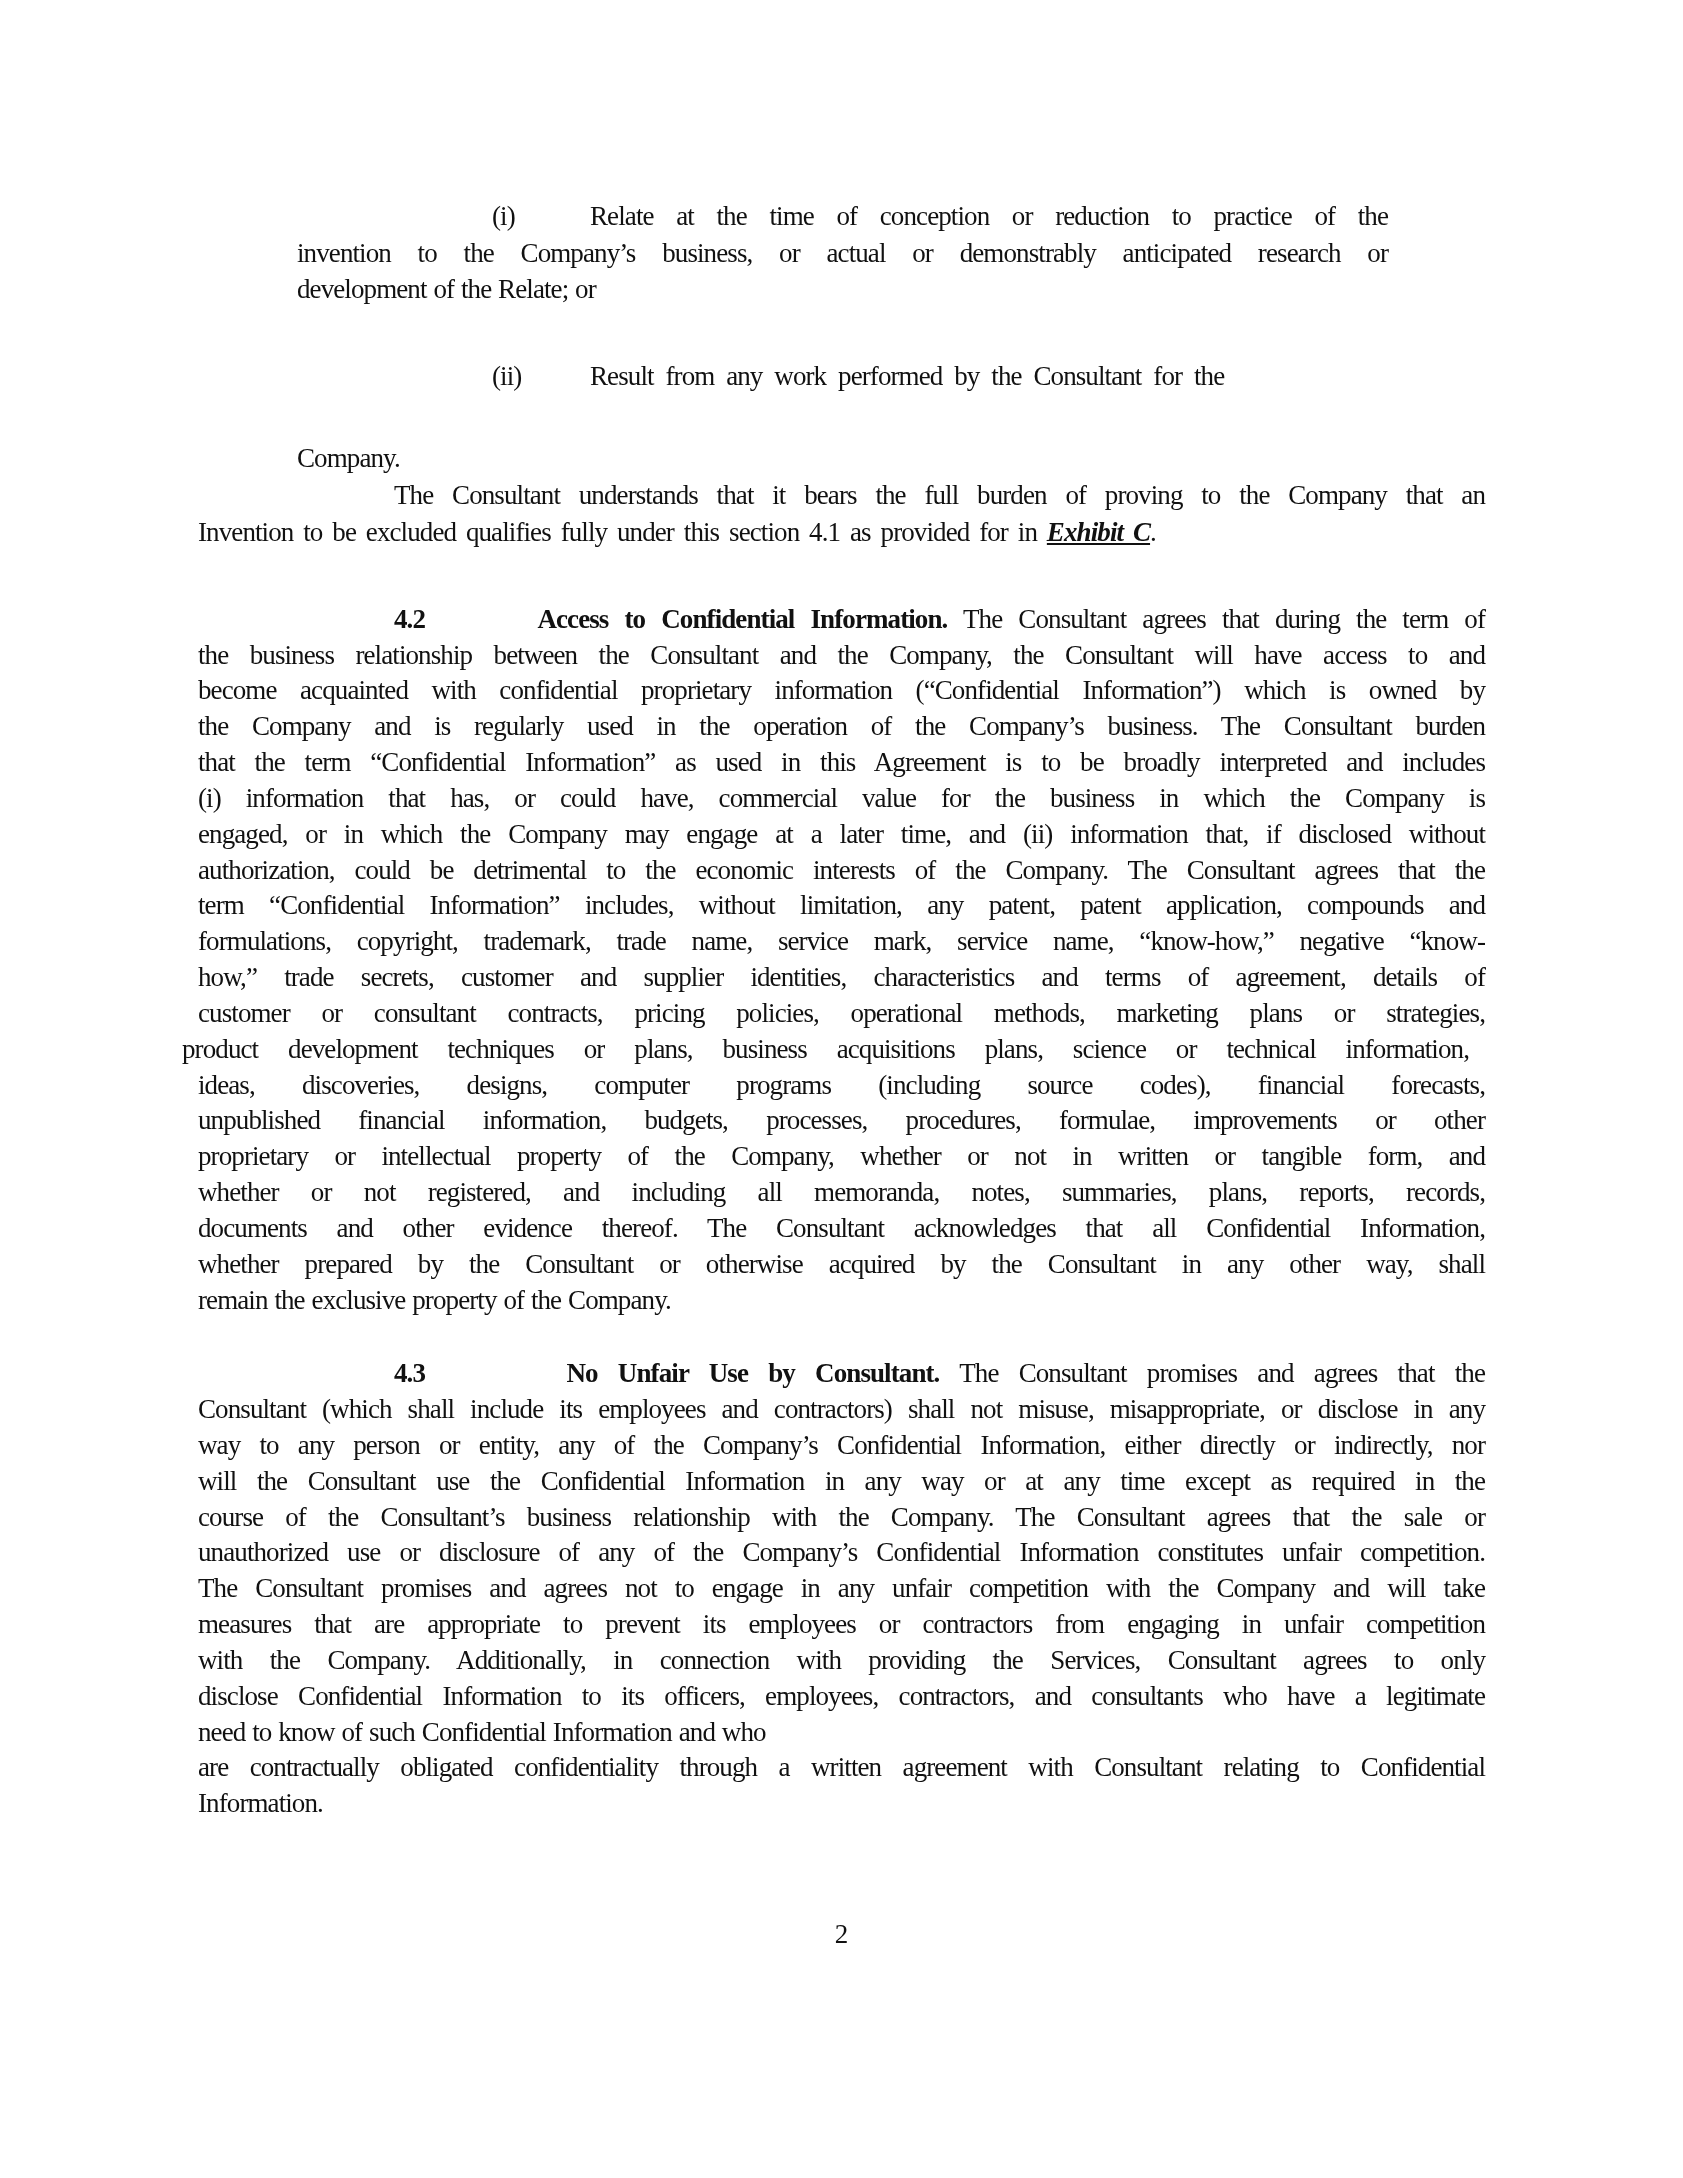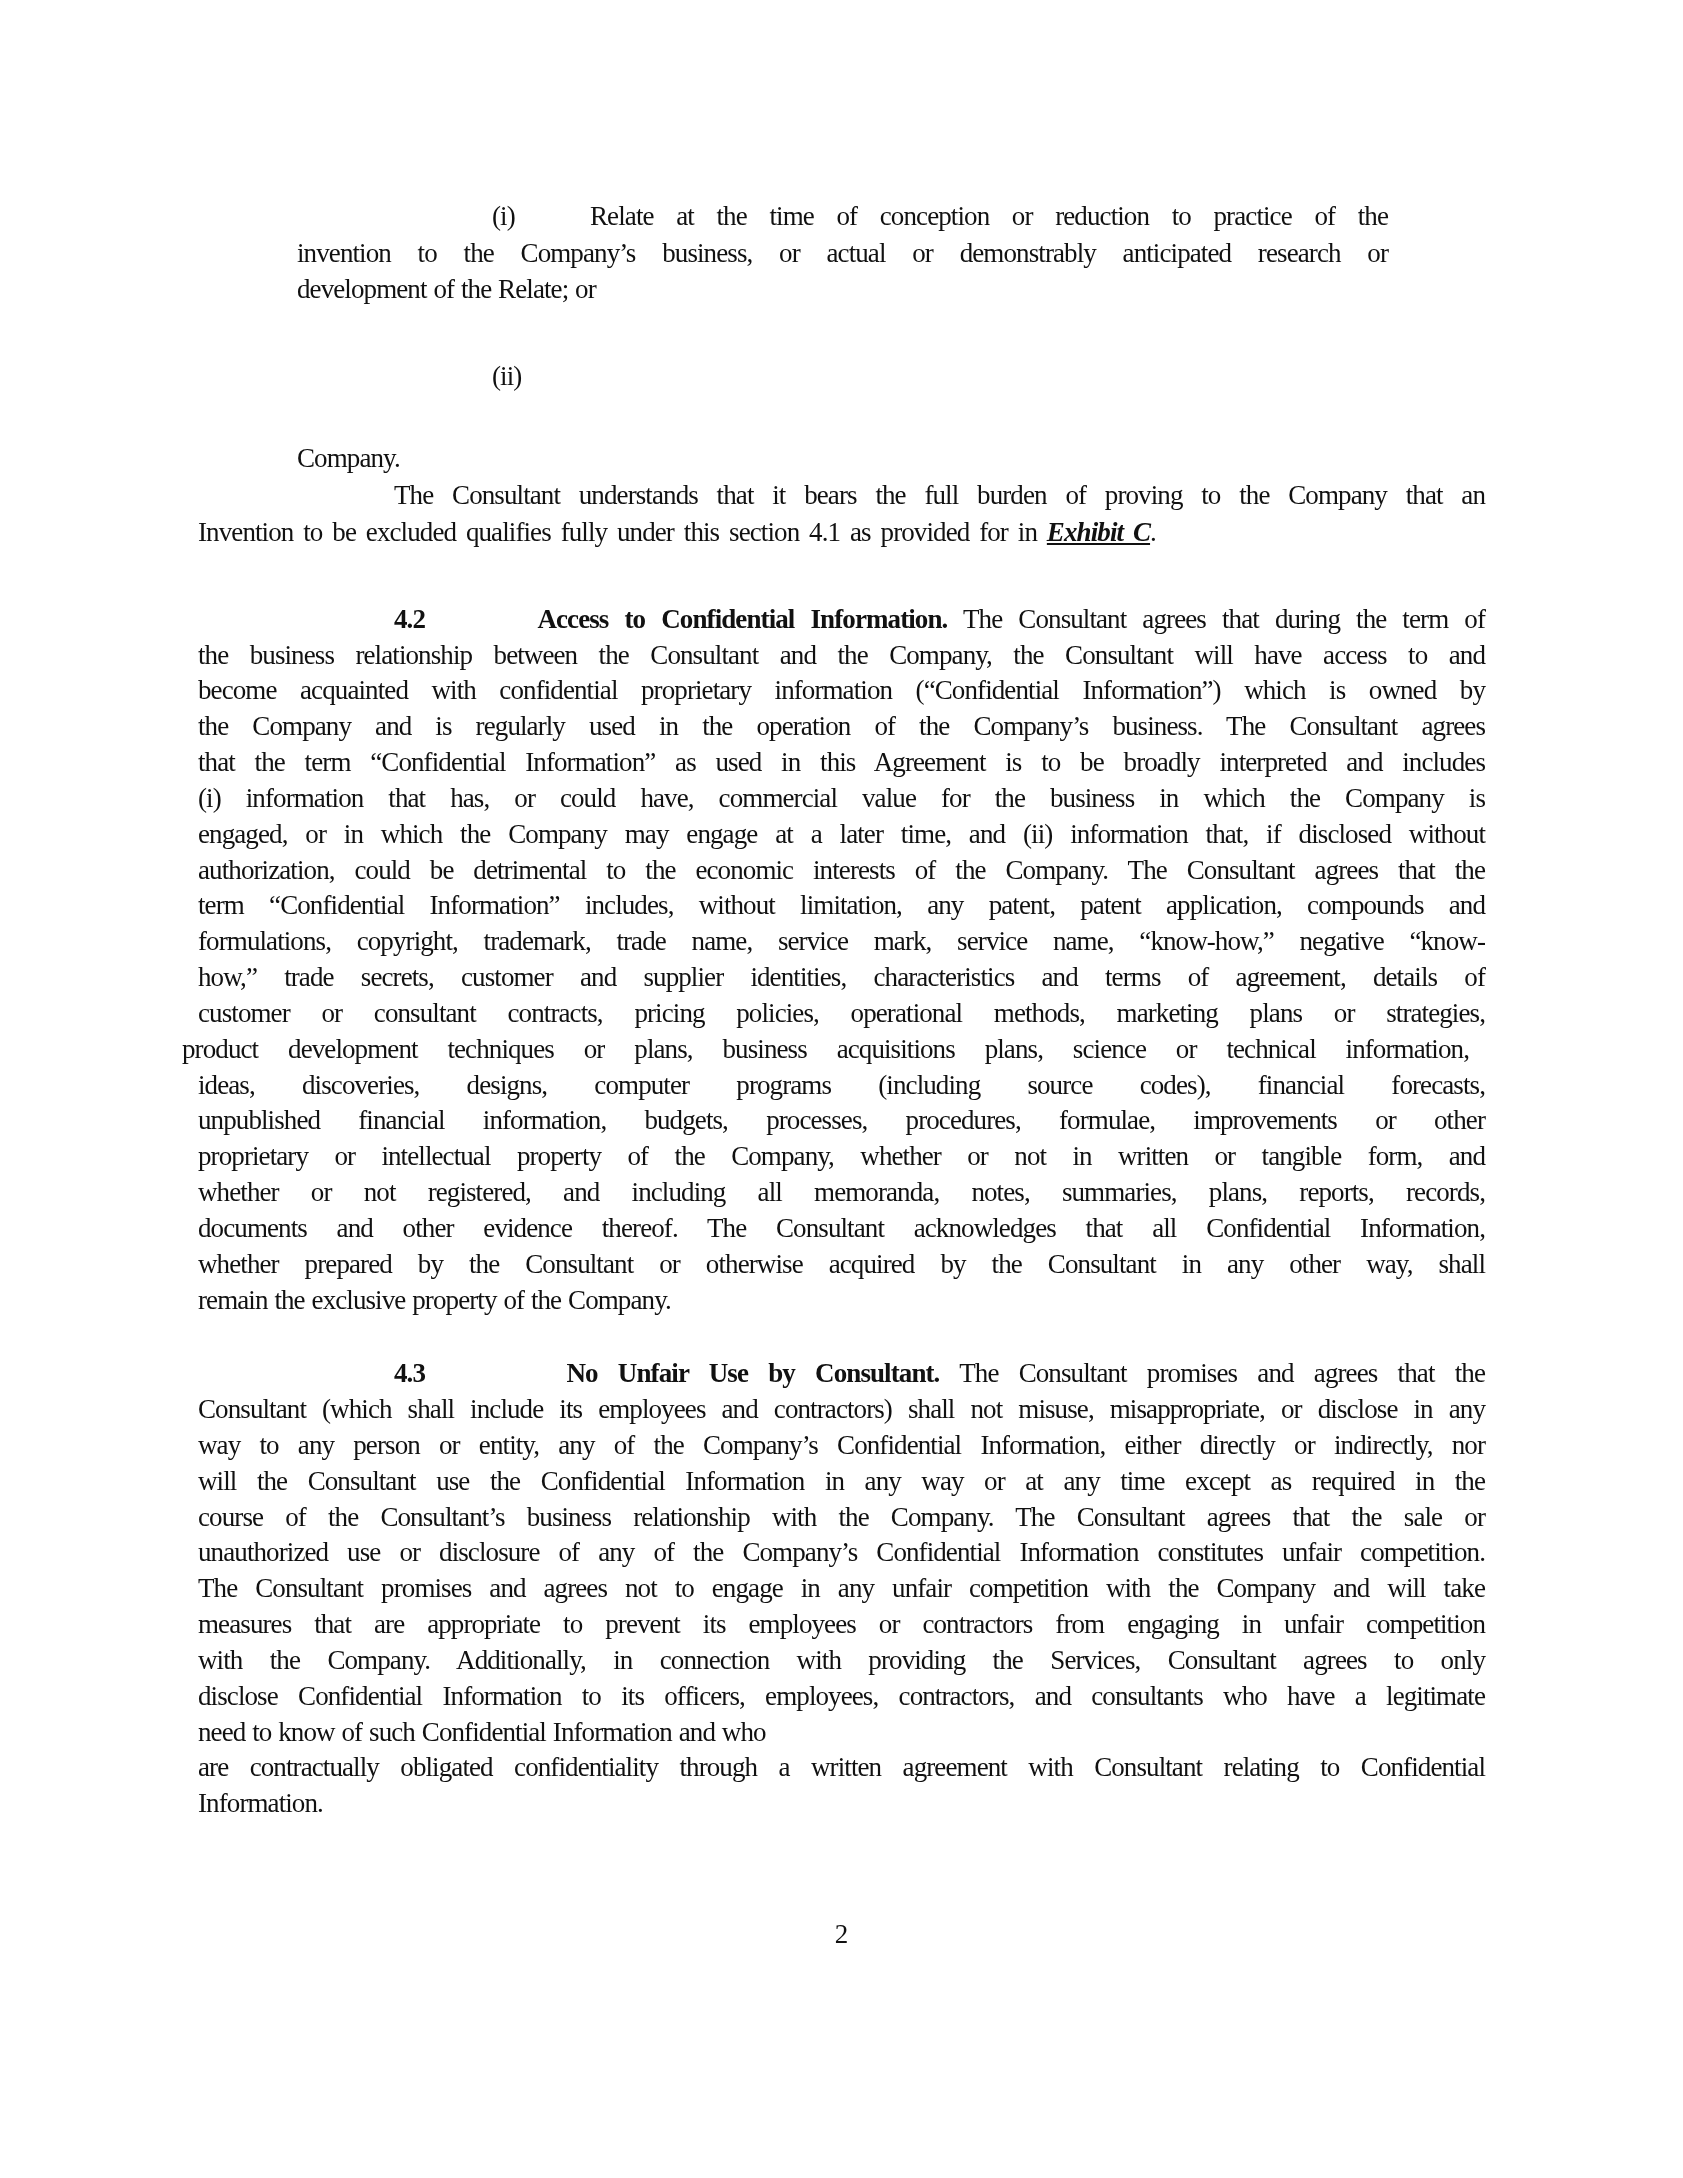--- a/index.html
+++ b/index.html
@@ -17,30 +17,31 @@
 <body>
 
 <div class="page">
 
   <div class="line" style="left:492px;top:198px;">(i)</div>
   <div class="line just" style="left:590px;top:198px;width:798px;">Relate at the time of conception or reduction to practice of the</div>
   <div class="line just" style="left:297px;top:235px;width:1091px;">invention to the Company’s business, or actual or demonstrably anticipated research or</div>
   <div class="line" style="left:297px;top:271px;">development of the Relate; or</div>
 
   <div class="line" style="left:492px;top:358px;">(ii)</div>
+  <div class="line" style="left:590px;top:358px;word-spacing:6px;">Result from any work performed by the Consultant for the</div>
   <div class="line" style="left:297px;top:395px;margin-top:45px;">Company.</div>
 
   <div class="line just" style="left:394px;top:477px;width:1091px;">The Consultant understands that it bears the full burden of proving to the Company that an</div>
   <div class="line" style="left:198px;top:514px;word-spacing:4px;"><span>Invention to be excluded qualifies fully under this section 4.1 as provided for in </span><span class="exhibit">Exhibit C</span><span>.</span></div>
 
   <div class="line just" style="left:394px;top:601px;width:1091px;"><span class="b">4.2</span>&nbsp;&nbsp;&nbsp;&nbsp;&nbsp;&nbsp; <span class="b">Access to Confidential Information.</span> <span>The Consultant agrees that during the term of</span></div>
   <div id="s42">
       <div class="line just" style="left: 198px; top: 637px; width: 1287px;">the business relationship between the Consultant and the Company, the Consultant will have access to and</div>
       <div class="line just" style="left: 198px; top: 672px; width: 1287px;">become acquainted with confidential proprietary information (“Confidential Information”) which is owned by</div>
-      <div class="line just" style="left: 198px; top: 708px; width: 1287px;">the Company and is regularly used in the operation of the Company’s business. The Consultant agrees</div>
+      <div class="line just" style="left: 198px; top: 708px; width: 1287px;">the Company and is regularly used in the operation of the Company’s business. The Consultant burden</div>
       <div class="line just" style="left: 198px; top: 744px; width: 1287px;">that the term “Confidential Information” as used in this Agreement is to be broadly interpreted and includes</div>
       <div class="line just" style="left: 198px; top: 780px; width: 1287px;">(i) information that has, or could have, commercial value for the business in which the Company is</div>
       <div class="line just" style="left: 198px; top: 816px; width: 1287px;">engaged, or in which the Company may engage at a later time, and (ii) information that, if disclosed without</div>
       <div class="line just" style="left: 198px; top: 852px; width: 1287px;">authorization, could be detrimental to the economic interests of the Company. The Consultant agrees that the</div>
       <div class="line just" style="left: 198px; top: 887px; width: 1287px;">term “Confidential Information” includes, without limitation, any patent, patent application, compounds and</div>
       <div class="line just" style="left: 198px; top: 923px; width: 1287px;">formulations, copyright, trademark, trade name, service mark, service name, “know-how,” negative “know-</div>
       <div class="line just" style="left: 198px; top: 959px; width: 1287px;">how,” trade secrets, customer and supplier identities, characteristics and terms of agreement, details of</div>
       <div class="line just" style="left: 198px; top: 995px; width: 1287px;">customer or consultant contracts, pricing policies, operational methods, marketing plans or strategies,</div>
       <div class="line just" style="left: 182px; top: 1031px; width: 1287px;">product development techniques or plans, business acquisitions plans, science or technical information,</div>
       <div class="line just" style="left: 198px; top: 1067px; width: 1287px;">ideas, discoveries, designs, computer programs (including source codes), financial forecasts,</div>

